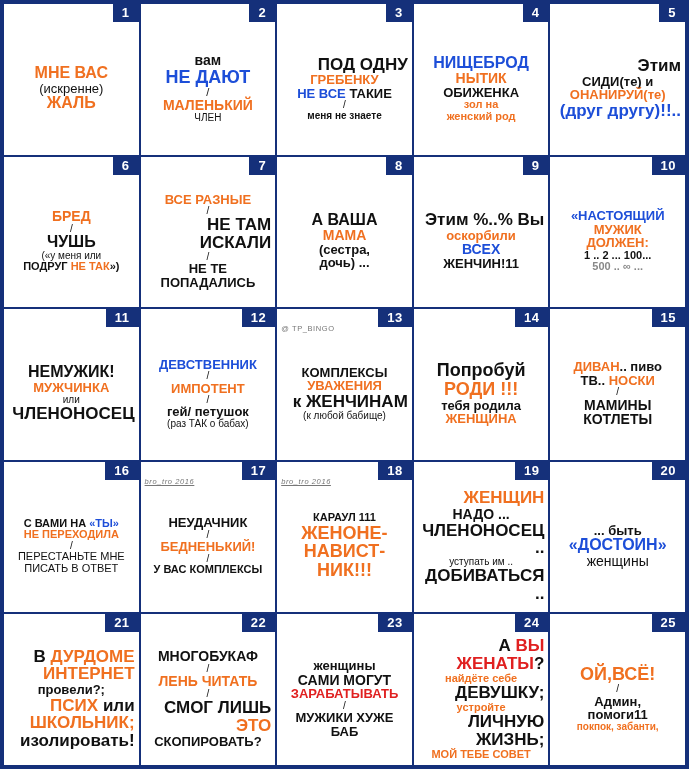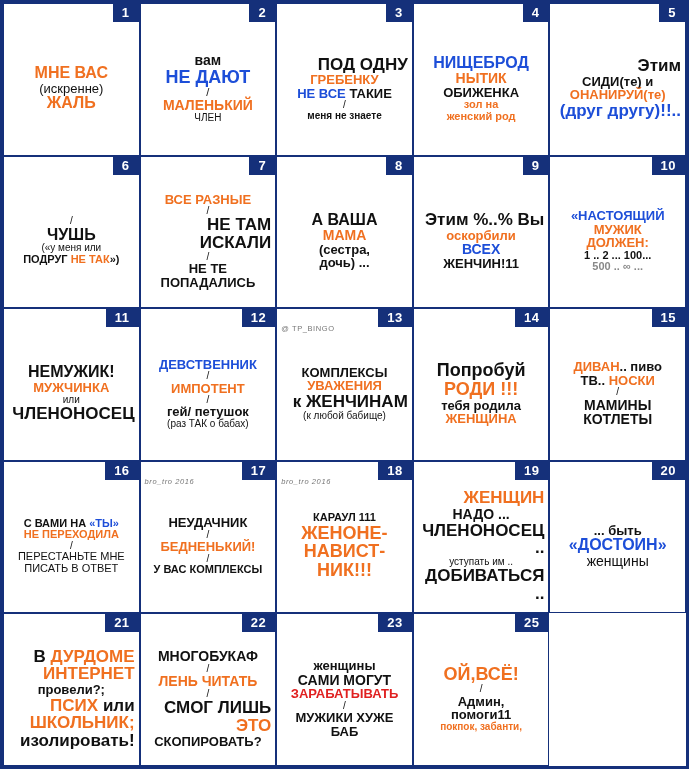--- a/index.html
+++ b/index.html
@@ -54,21 +54,21 @@
   .s14{font-size:14px;}
   .s15{font-size:13px;}
   .s16{font-size:16px;}
   .s17{font-size:14px;}
   .s18{font-size:18px;}
   .b{font-weight:bold;}
   .wm{
     position:absolute;top:15px;left:4px;
     font-size:7.5px;color:#777;letter-spacing:0.6px;
   }
-  .wm.itl{font-style:italic;}
+  .wm.itl{font-style:italic;text-decoration:underline;}
 </style>
 </head>
 <body>
 
 <div id="grid">
     <div class="cell">
       <div class="num">1</div>
       <span class="ln s16 b or">МНЕ ВАС</span>
       <span class="ln s13 bk">(искренне)</span>
       <span class="ln s16 b or">ЖАЛЬ</span>
@@ -99,20 +99,21 @@
     </div>
     <div class="cell">
       <div class="num">5</div>
       <span class="ln s12 b bk">Этим</span>
       <span class="ln s13 b bk">СИДИ(те) и</span>
       <span class="ln s13 b or">ОНАНИРУЙ(те)</span>
       <span class="ln s12 b bl">(друг другу)!!..</span>
     </div>
     <div class="cell">
       <div class="num">6</div>
+      <span class="ln s17 b or">БРЕД</span>
       <span class="ln s10 bk">/</span>
       <span class="ln s16 b bk">ЧУШЬ</span>
       <span class="ln s10 bk">(«у меня или</span>
       <span class="ln s11 b bk">ПОДРУГ <span class="or">НЕ ТАК</span>»)</span>
     </div>
     <div class="cell">
       <div class="num">7</div>
       <span class="ln s13 b or">ВСЕ РАЗНЫЕ</span>
       <span class="ln s10 bk">/</span>
       <span class="ln s12 b bk">НЕ ТАМ ИСКАЛИ</span>
@@ -241,20 +242,29 @@
     <div class="cell">
       <div class="num">23</div>
       <span class="ln s13 b bk">женщины</span>
       <span class="ln s14 b bk">САМИ МОГУТ</span>
       <span class="ln s13 b rd">ЗАРАБАТЫВАТЬ</span>
       <span class="ln s10 bk">/</span>
       <span class="ln s13 b bk">МУЖИКИ ХУЖЕ</span>
       <span class="ln s13 b bk">БАБ</span>
     </div>
     <div class="cell">
+      <div class="num">24</div>
+      <span class="ln s12 b bk">А <span class="rd">ВЫ ЖЕНАТЫ</span>?</span>
+      <span class="ln s11 b or">найдёте себе</span>
+      <span class="ln s12 b bk">ДЕВУШКУ;</span>
+      <span class="ln s11 b or">устройте</span>
+      <span class="ln s12 b bk">ЛИЧНУЮ ЖИЗНЬ;</span>
+      <span class="ln s11 b or">МОЙ ТЕБЕ СОВЕТ</span>
+    </div>
+    <div class="cell">
       <div class="num">25</div>
       <span class="ln s18 b or">ОЙ,ВСЁ!</span>
       <span class="ln s10 bk">/</span>
       <span class="ln s15 b bk">Админ,</span>
       <span class="ln s15 b bk">помоги11</span>
       <span class="ln s10 b or">покпок, забанти,</span>
     </div>
   </div>
 
 </body></html>

